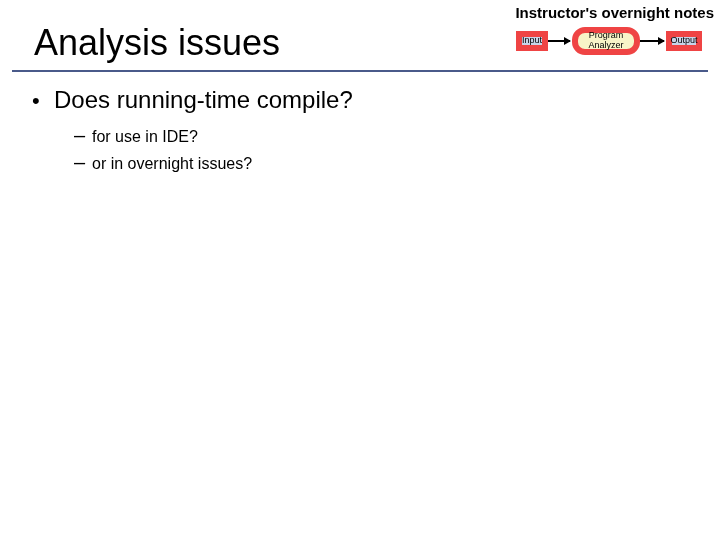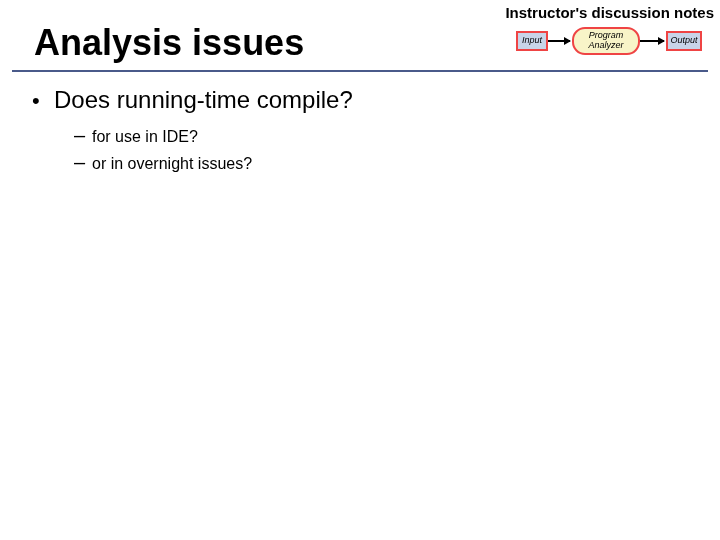--- a/index.html
+++ b/index.html
@@ -28,21 +28,21 @@
   .title-row {
     position: absolute;
     top: 22px;
     left: 34px;
     right: 0;
     height: 46px;
   }
   .slide-title {
     font-size: 36px;
     font-family: Arial, Helvetica, sans-serif;
-    font-weight: bold;
+    font-weight: normal;
     color: #000;
   }
   .title-rule {
     position: absolute;
     top: 70px;
     left: 12px;
     width: 696px;
     height: 0;
     border-top: 2px solid #4a5a8a;
   }
@@ -91,22 +91,21 @@
   }
   .box {
     position: absolute;
     box-sizing: border-box;
     display: flex;
     align-items: center;
     justify-content: center;
     text-align: center;
     font-size: 9px;
     line-height: 1.1;
-    border: 2px solid #ef4444;
-    font-style: italic;
+    border: 6px solid #ef4444;
   }
   .box.input {
     left: 0;
     top: 7px;
     width: 32px;
     height: 20px;
     background: #c8d4e8;
   }
   .box.analyzer {
     left: 56px;
@@ -148,21 +147,21 @@
   .arrow.a2 {
     left: 124px;
     width: 24px;
   }
 </style>
 </head>
 <body>
 
 <div class="slide">
 
-  <div class="instructor-note">Instructor's discussion notes</div>
+  <div class="instructor-note">Instructor's overnight notes</div>
 
   <div class="title-row">
     <span class="slide-title">Analysis issues</span>
   </div>
   <div class="title-rule"></div>
 
   <div class="diagram">
     <div class="box input">
       <span>Input</span>
     </div>

